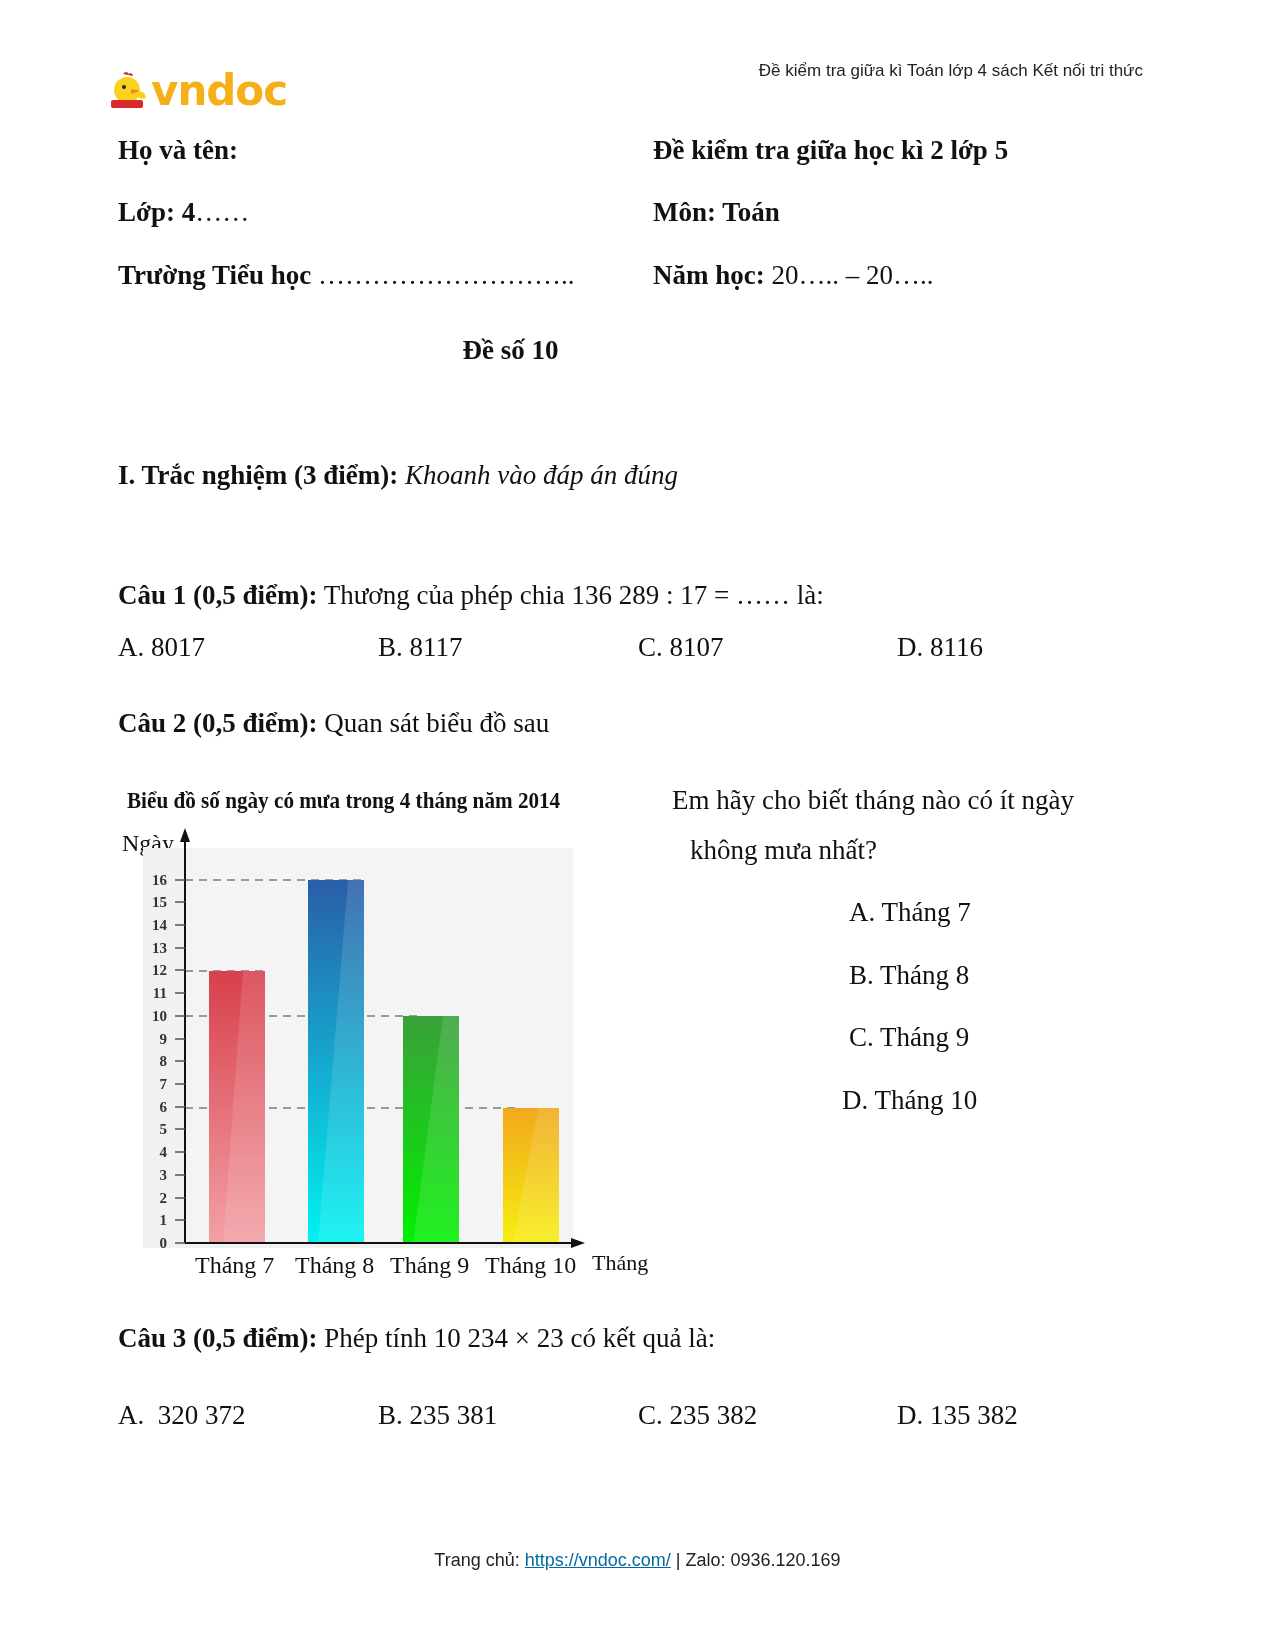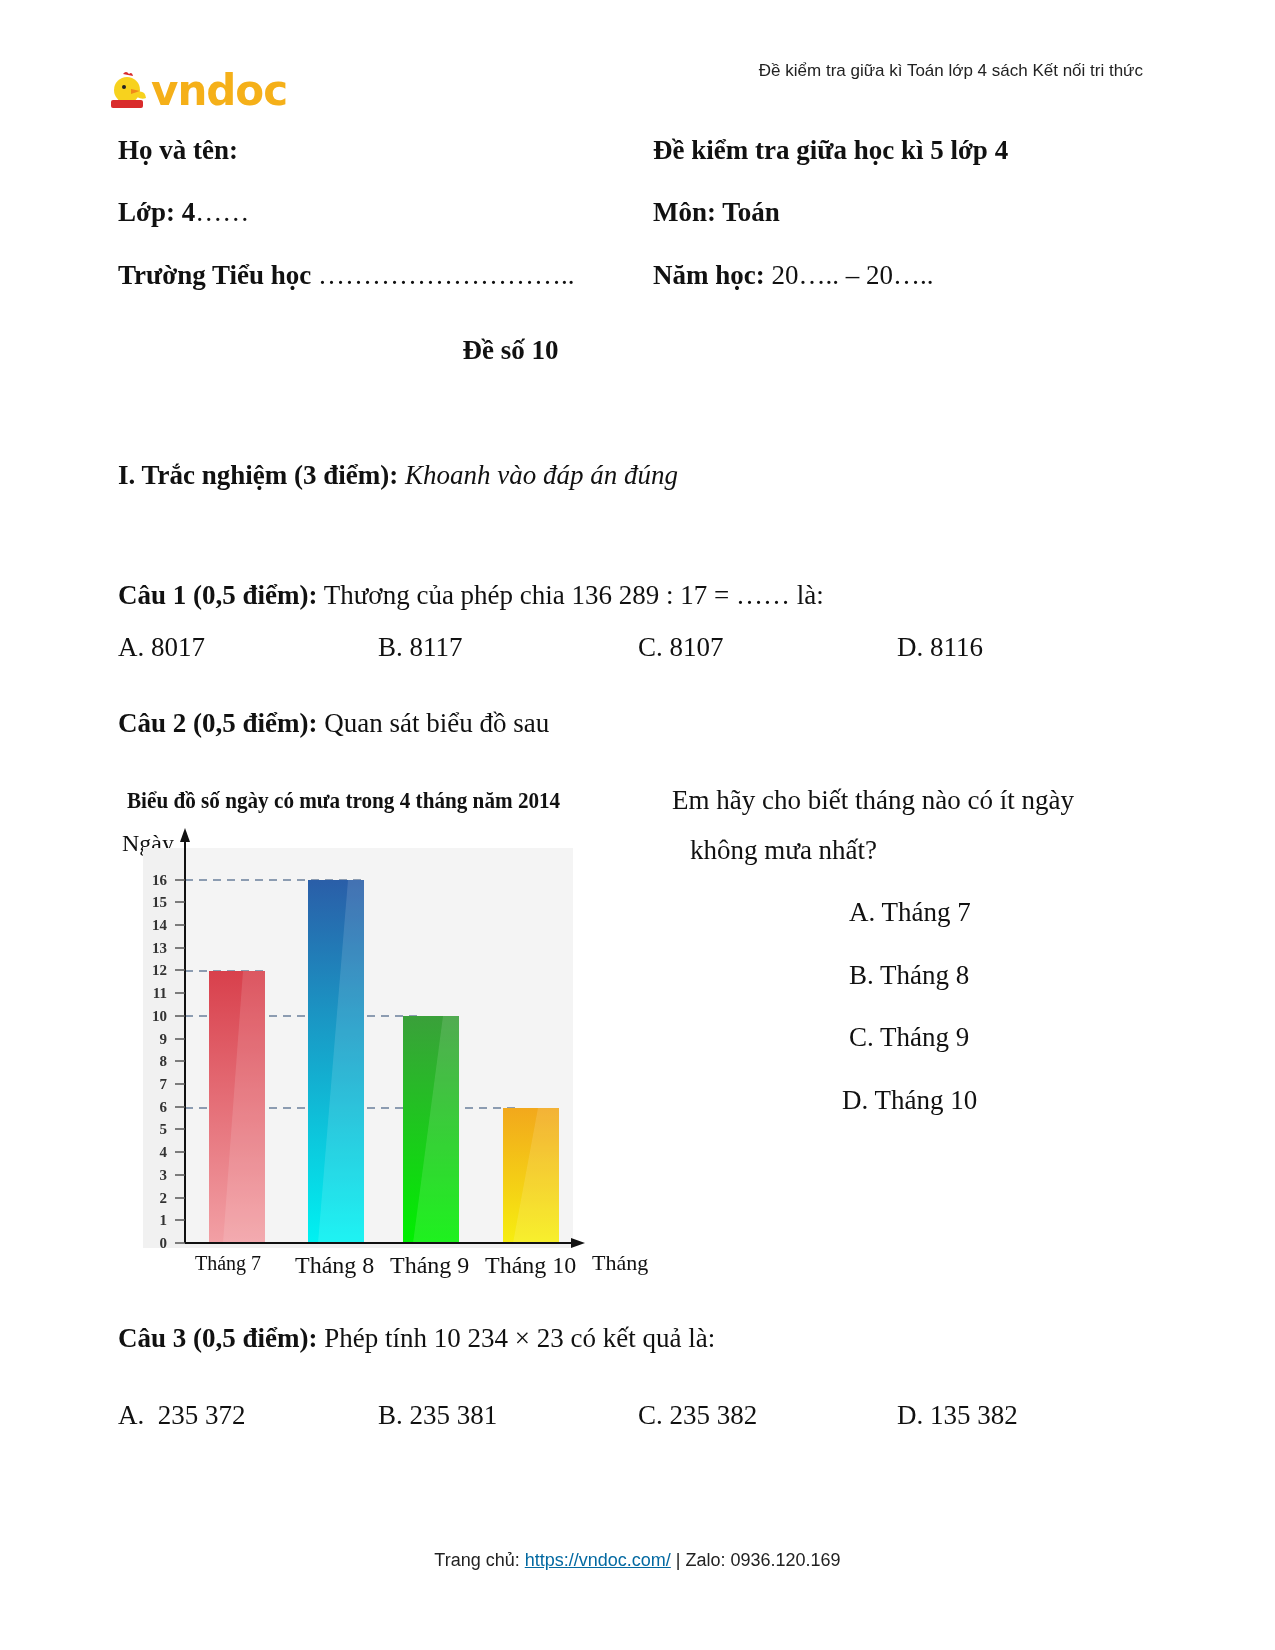--- a/index.html
+++ b/index.html
@@ -40,21 +40,21 @@
 <div class="abs header-caption">Đề kiểm tra giữa kì Toán lớp 4 sách Kết nối tri thức</div>
 
 <div class="abs info b" style="left:118px; top:135px;">Họ và tên:</div>
 <div class="abs info" style="left:118px; top:197px;">
   <span class="b">Lớp: 4</span><span>……</span>
 </div>
 <div class="abs info" style="left:118px; top:260px;">
   <span class="b">Trường Tiểu học</span><span> ………………………..</span>
 </div>
 
-<div class="abs info b" style="left:653px; top:135px;">Đề kiểm tra giữa học kì 5 lớp 4</div>
+<div class="abs info b" style="left:653px; top:135px;">Đề kiểm tra giữa học kì 2 lớp 5</div>
 <div class="abs info b" style="left:653px; top:197px;">Môn: Toán</div>
 <div class="abs info" style="left:653px; top:260px;">
   <span class="b">Năm học:</span><span> 20….. – 20…..</span>
 </div>
 
 <div class="abs info b" style="left:0; width:1021px; text-align:center; top:335px;">Đề số 10</div>
 
 <div class="abs q" style="left:118px; top:460px;">
   <span class="b">I. Trắc nghiệm (3 điểm):</span><span class="i"> Khoanh vào đáp án đúng</span>
 </div>
@@ -151,36 +151,36 @@
         <line x1="32" y1="145" x2="42" y2="145"></line>
       <line x1="32" y1="122" x2="42" y2="122"></line>
         <line x1="32" y1="100" x2="42" y2="100"></line>
         <line x1="32" y1="77" x2="42" y2="77"></line>
       <line x1="32" y1="54" x2="42" y2="54"></line>
         <line x1="32" y1="32" x2="42" y2="32"></line>
     </g>
   </svg>
 </div>
 
-<div class="abs" style="left:195px; top:1252px; font-size:20px;">Tháng 7</div>
+<div class="abs" style="left:195px; top:1252px; font-size:24px;">Tháng 7</div>
 <div class="abs" style="left:295px; top:1252px; font-size:24px;">Tháng 8</div>
 <div class="abs" style="left:390px; top:1252px; font-size:24px;">Tháng 9</div>
 <div class="abs" style="left:485px; top:1252px; font-size:24px;">Tháng 10</div>
 <div class="abs" style="left:592px; top:1250px; font-size:22px;">Tháng</div>
 
 <div class="abs q" style="left:672px; top:785px;">Em hãy cho biết tháng nào có ít ngày</div>
 <div class="abs q" style="left:672px; top:835px;margin-left:18px;">không mưa nhất?</div>
 <div class="abs opt" style="left:849px; top:897px;">A. Tháng 7</div>
 <div class="abs opt" style="left:849px; top:960px;">B. Tháng 8</div>
 <div class="abs opt" style="left:849px; top:1022px;">C. Tháng 9</div>
 <div class="abs opt" style="left:842px; top:1085px;">D. Tháng 10</div>
 
 <div class="abs q" style="left:118px; top:1323px;">
   <span class="b">Câu 3 (0,5 điểm):</span><span> Phép tính 10 234 × 23 có kết quả là:</span>
 </div>
-<div class="abs opt" style="left:118px; top:1400px; white-space:pre;">A.  235 372</div>
+<div class="abs opt" style="left:118px; top:1400px; white-space:pre;">A.  320 372</div>
 <div class="abs opt" style="left:378px; top:1400px;">B. 235 381</div>
 <div class="abs opt" style="left:638px; top:1400px;">C. 235 382</div>
 <div class="abs opt" style="left:897px; top:1400px;">D. 135 382</div>
 
 <div class="abs footer">
   <span>Trang chủ: </span><a>https://vndoc.com/</a><span> | Zalo: 0936.120.169</span>
 </div>
 
 </body></html>

